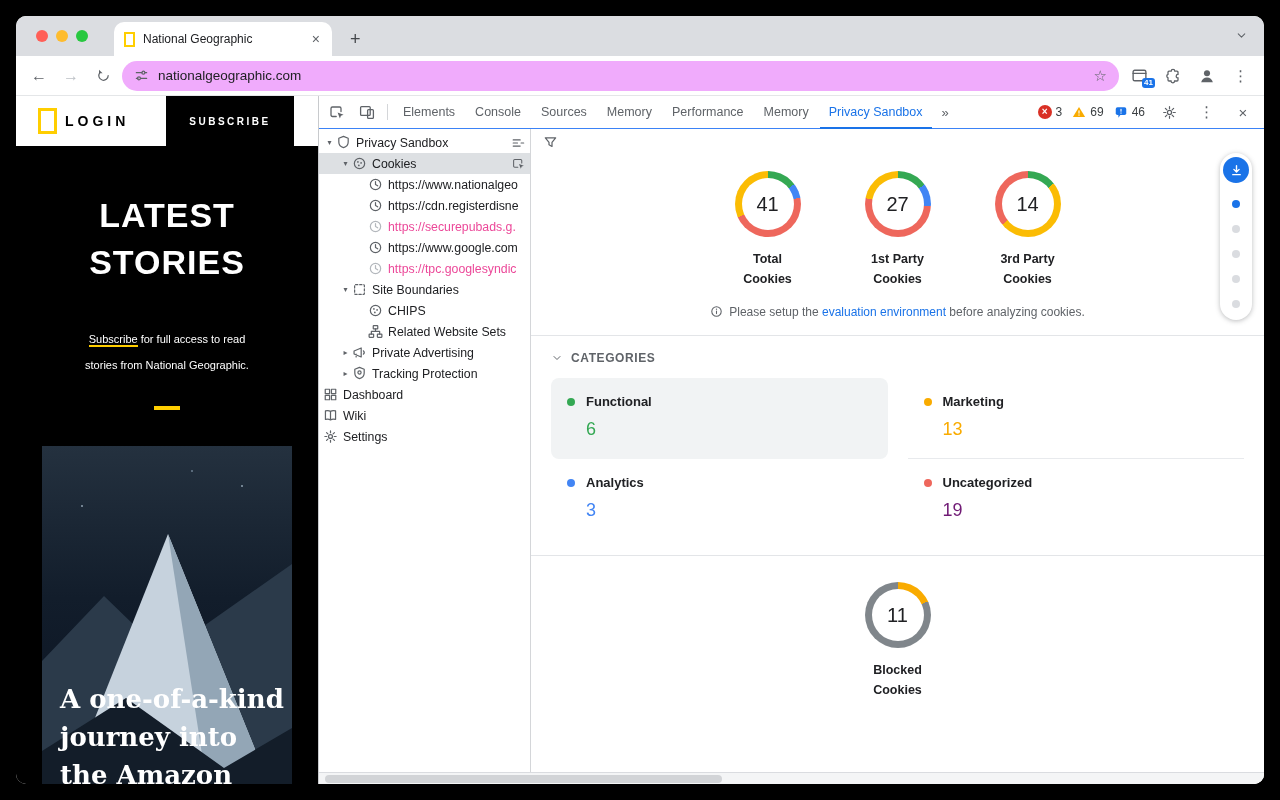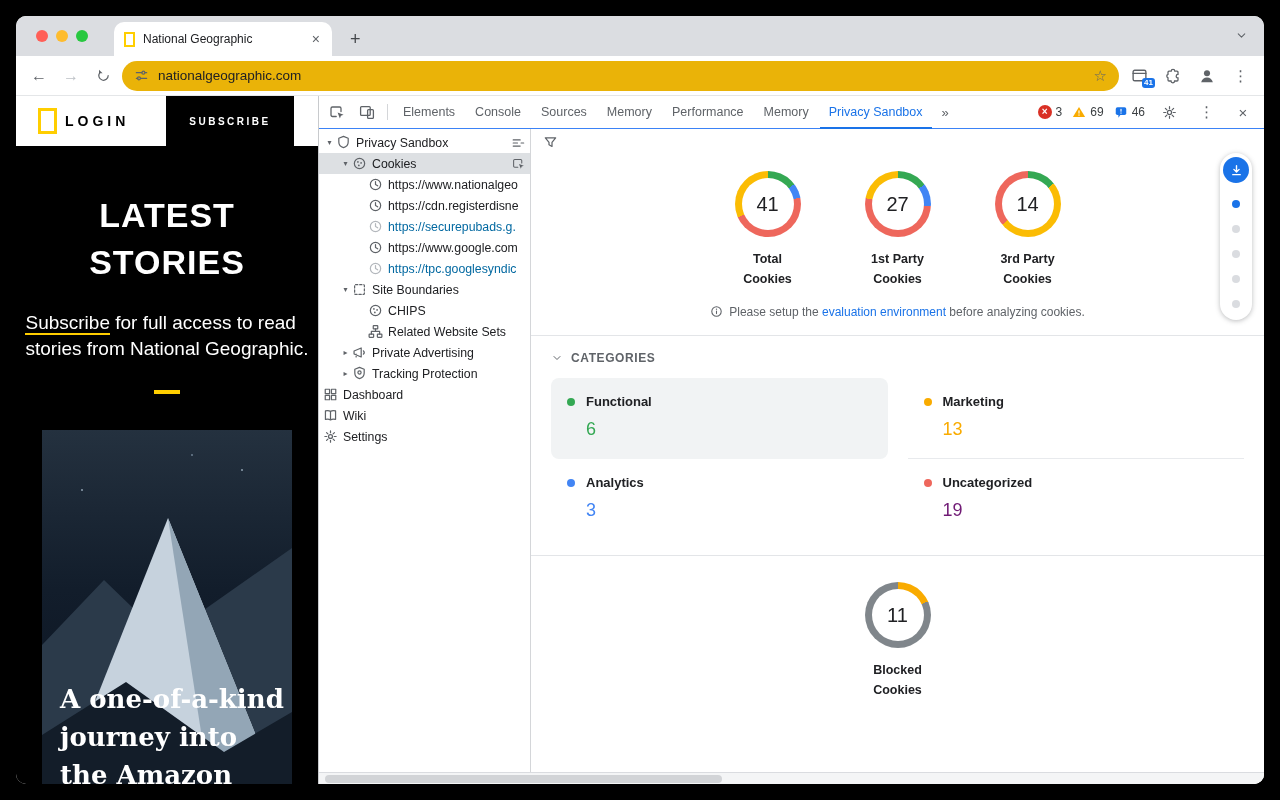--- a/index.html
+++ b/index.html
@@ -15,40 +15,40 @@
   .favicon { width:11px; height:15px; border:2.5px solid #ffce00; flex:none; }
   .tabtitle { font-size:12px; color:#202124; white-space:nowrap; overflow:hidden; flex:1; }
   .tabclose { font-size:14px; color:#5f6368; padding:0 4px; cursor:default; }
   .newtab { font-size:18px; color:#44474b; margin:0 0 6px 12px; padding:0 6px; }
   .tabchev { margin-left:auto; margin-right:16px; margin-bottom:10px; }
 
   
   .toolbar { height:40px; background:#fff; display:flex; align-items:center; padding:0 10px; gap:6px; flex:none; border-bottom:1px solid #e4e6e8; }
   .navbtn { width:26px; height:26px; display:flex; align-items:center; justify-content:center; font-size:16px; color:#5f6368; flex:none; }
   .navbtn.disabled { color:#bdc1c6; }
-  .omnibox { flex:1; height:30px; background:#eab308; border-radius:15px; display:flex; align-items:center; padding:0 12px; gap:9px; }
+  .omnibox { flex:1; height:30px; background:#f0abfc; border-radius:15px; display:flex; align-items:center; padding:0 12px; gap:9px; }
   .urltext { font-size:13.5px; color:#202124; flex:1; }
   .star { font-size:15px; color:#5f6368; }
   .extbtn { position:relative; width:28px; height:26px; display:flex; align-items:center; justify-content:center; flex:none; }
   .badge { position:absolute; right:-2px; bottom:1px; background:#1a73e8; color:#fff; font-size:8px; line-height:10px; padding:0 2px; border-radius:3px; font-weight:700; }
   .kebab { font-size:15px; color:#5f6368; padding:0 6px; }
 
   
   .content { flex:1; display:flex; min-height:0; }
 
   
   .site { width:302px; flex:none; background:#000; display:flex; flex-direction:column; overflow:hidden; }
   .site-header { height:50px; background:#fff; display:flex; align-items:center; flex:none; }
   .ng-logo { width:19px; height:26px; border:3px solid #ffce00; margin-left:22px; flex:none; }
   .ng-login { font-size:14px; font-weight:700; letter-spacing:4px; color:#000; margin-left:8px; }
   .ng-sub { margin-left:auto; margin-right:24px; background:#000; color:#fff; font-size:10px; font-weight:700; letter-spacing:2.5px; width:128px; height:50px; display:flex; align-items:center; justify-content:center; }
   .site-hero { flex:1; display:flex; flex-direction:column; align-items:center; color:#fff; min-height:0; }
   .hl { font-size:34px; font-weight:800; letter-spacing:1px; line-height:47px; text-align:center; }
   .hl-wrap { margin-top:46px; }
-  .promo { margin-top:24px; font-size:19px; line-height:26px; }
+  .promo { margin-top:40px; font-size:11px; line-height:26px; text-align:center; }
   .promo a { color:#fff; text-decoration:none; border-bottom:2px solid #ffce00; }
   .dash { width:26px; height:4px; background:#ffce00; margin-top:28px; }
   .hero-img { margin-top:36px; width:250px; flex:1; position:relative; overflow:hidden; background:linear-gradient(180deg,#24313f 0%,#121d2b 45%,#0a1220 100%); }
   .story-title { position:absolute; left:18px; right:6px; bottom:-10px; font-family:"DejaVu Serif",serif; font-weight:700; font-size:26px; line-height:38px; color:#fff; }
 
   
   .devtools { flex:1; display:flex; flex-direction:column; background:#fff; border-left:1px solid #c8cacd; min-width:0; }
   .dt-header { height:33px; flex:none; display:flex; align-items:center; border-bottom:1px solid #3b82f6; padding:0 6px 0 4px; gap:2px; }
   .dt-iconbtn { width:28px; height:26px; display:flex; align-items:center; justify-content:center; flex:none; }
   .dt-divider { width:1px; height:16px; background:#d4d6d9; margin:0 4px; flex:none; }
@@ -60,21 +60,21 @@
   .errdot { width:14px; height:14px; border-radius:50%; background:#d93025; color:#fff; font-size:10px; line-height:14px; text-align:center; font-weight:700; }
   .dt-body { flex:1; display:flex; min-height:0; }
 
   
   .dt-tree { width:212px; flex:none; border-right:1px solid #d4d6d9; padding-top:3px; overflow:hidden; }
   .trow { display:flex; align-items:center; height:21px; font-size:12.3px; color:#202124; white-space:nowrap; }
   .trow.sel { background:#dde0e3; }
   .trow .caret { width:13px; flex:none; font-size:8px; color:#5f6368; text-align:center; }
   .ticon { width:15px; height:15px; flex:none; margin-right:5px; }
   .sicon { stroke:#5f6368; fill:none; stroke-width:1.3; stroke-linecap:round; stroke-linejoin:round; }
-  .trow.dim { color:#0369a1; }
+  .trow.dim { color:#ec4899; }
   .trow.dim .sicon { stroke:#b4b8bd; }
   .trailing { margin-left:auto; margin-right:5px; display:flex; align-items:center; }
   .pl0 { padding-left:4px; } .pl1 { padding-left:20px; } .pl2 { padding-left:49px; }
 
   
   .dt-main { flex:1; position:relative; overflow:hidden; display:flex; flex-direction:column; }
   .filter-row { height:26px; flex:none; display:flex; align-items:center; padding-left:12px; }
   .donut-row { display:flex; justify-content:center; gap:58px; margin-top:16px; }
   .donut { display:flex; flex-direction:column; align-items:center; }
   .ring { width:66px; height:66px; border-radius:50%; position:relative; }

